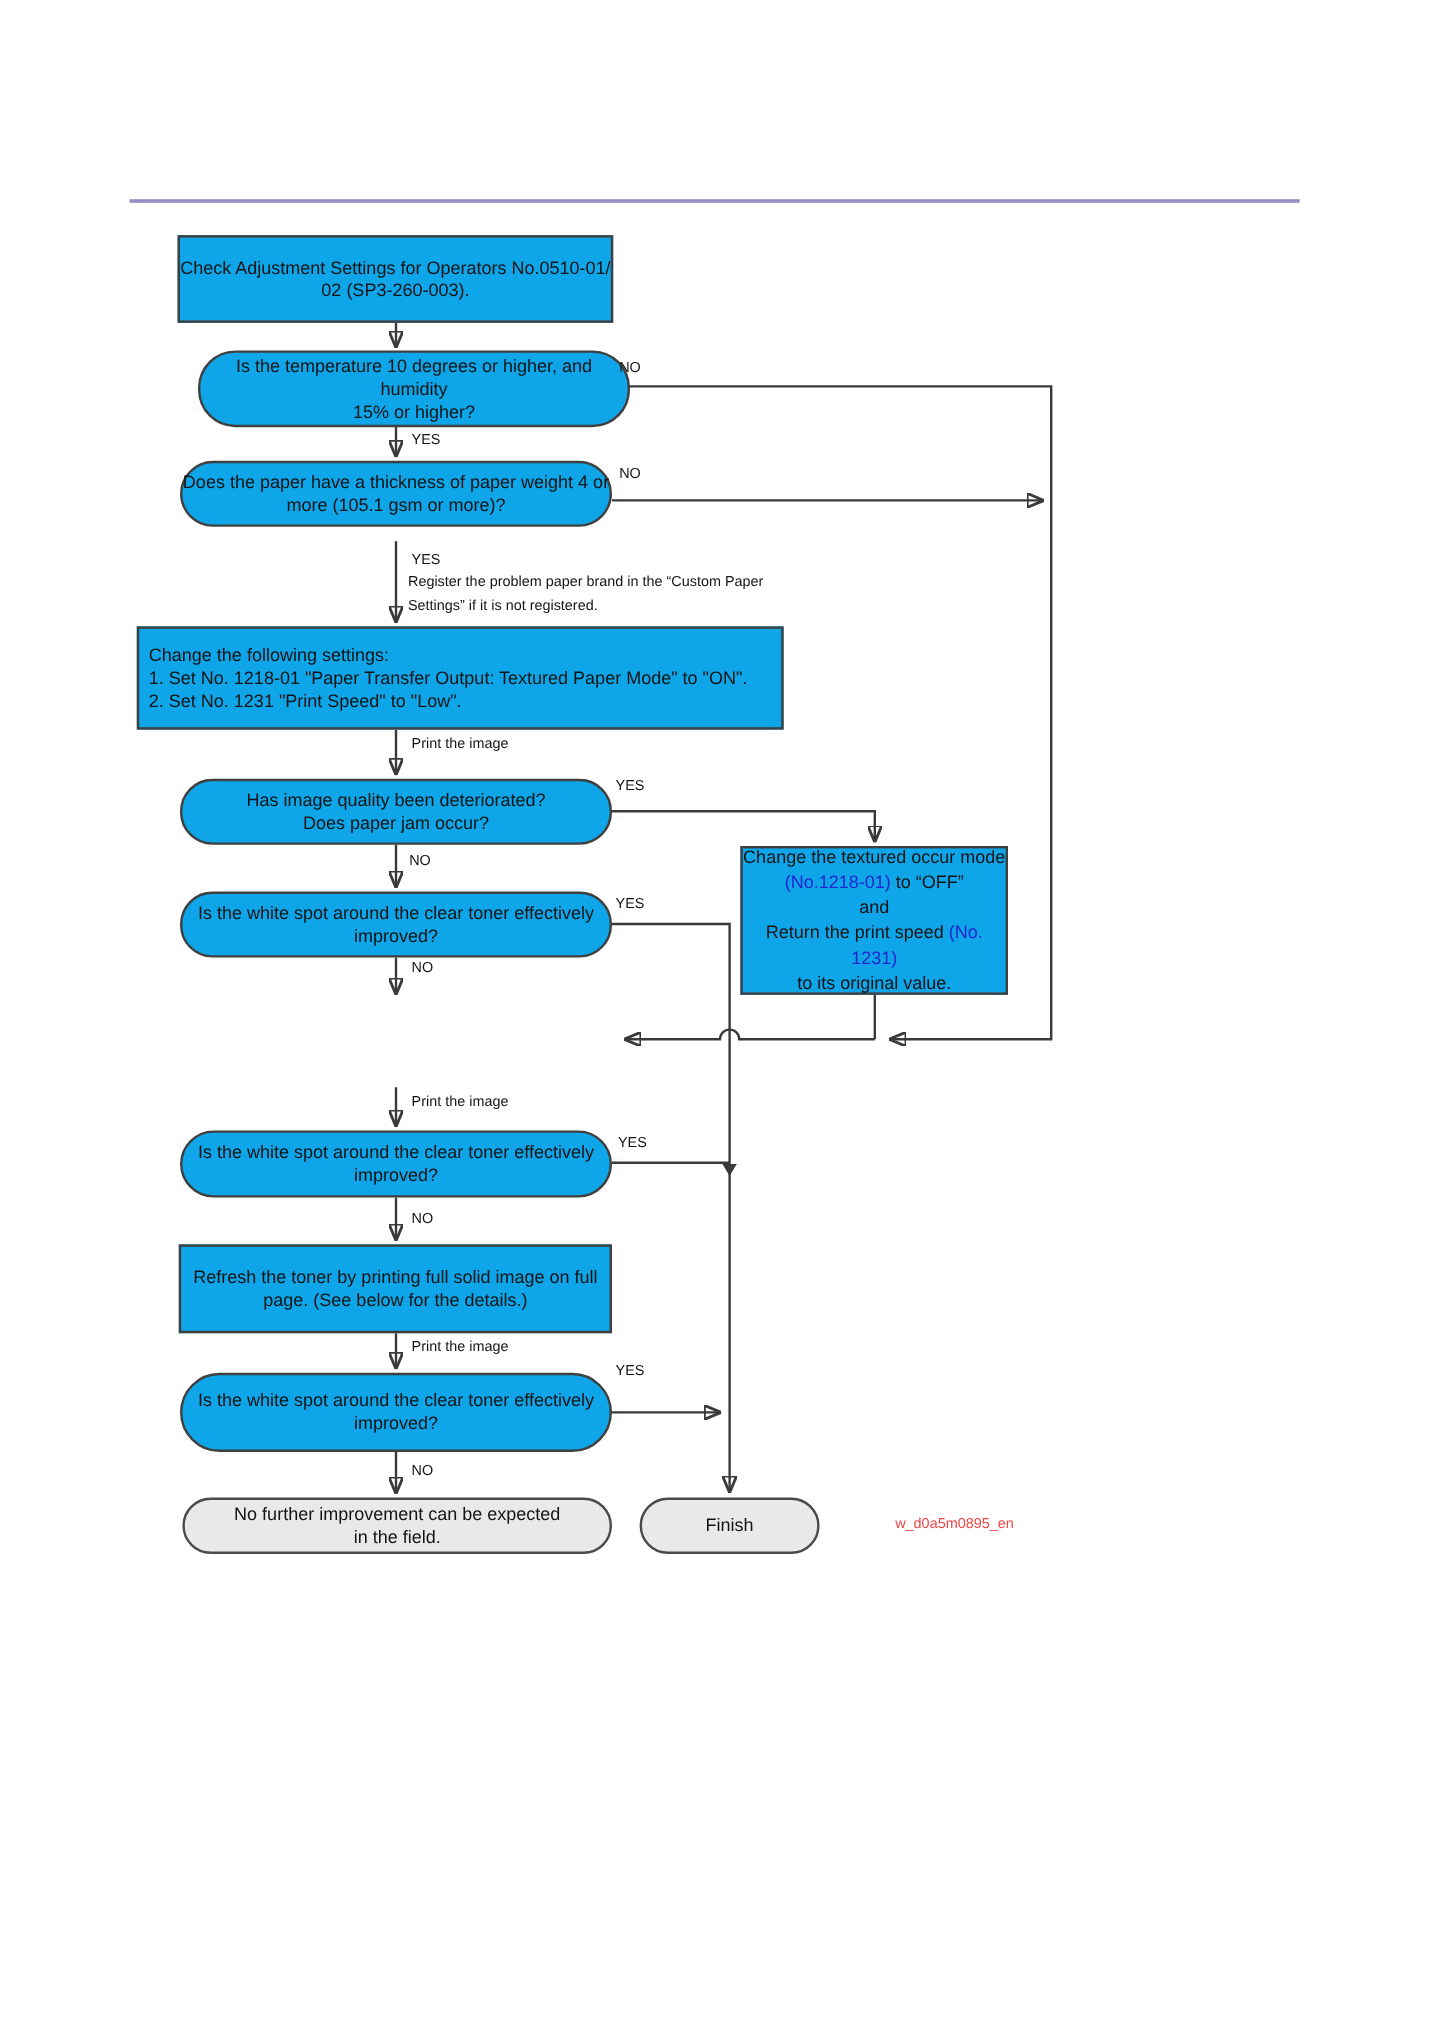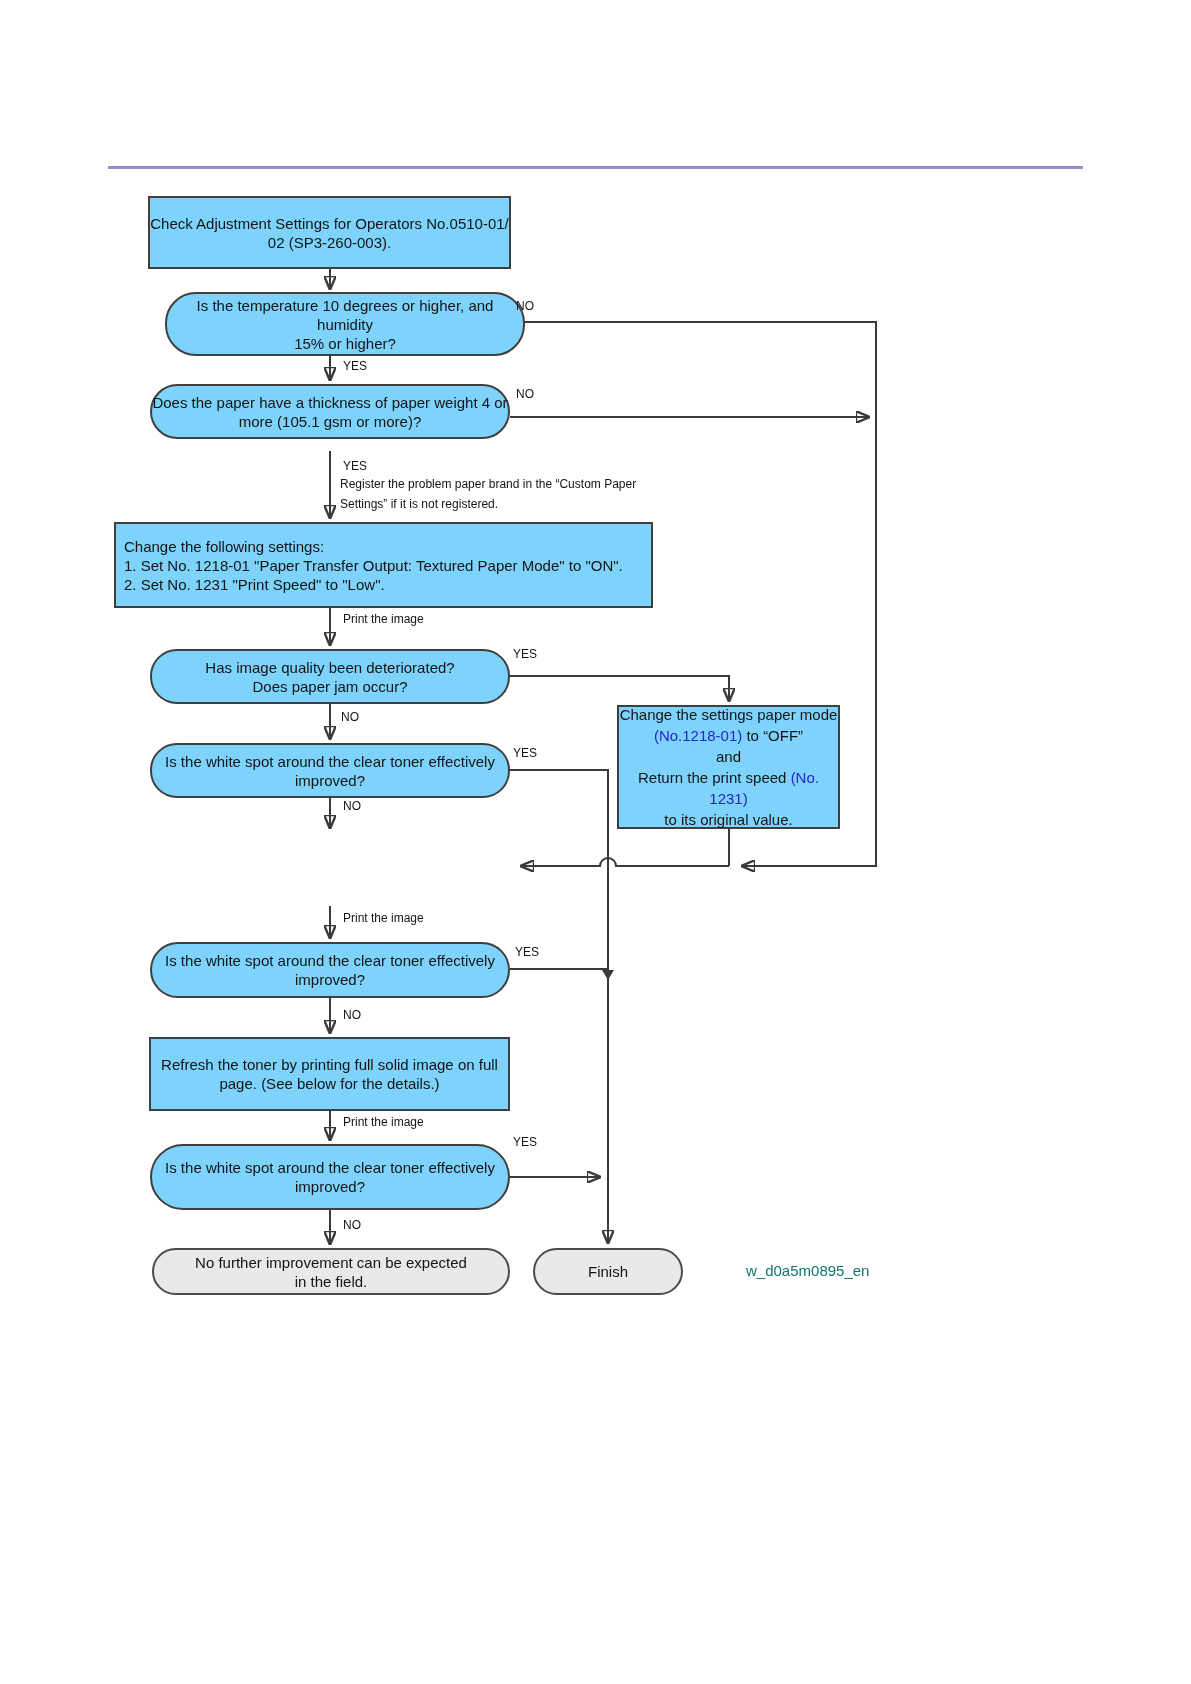--- a/index.html
+++ b/index.html
@@ -1,28 +1,28 @@
 <!DOCTYPE html>
 <html><head>
 <meta charset="utf-8">
 <style>
   html,body{margin:0;padding:0;background:#ffffff;}
   #page{position:relative;width:1191px;height:1684px;background:#ffffff;overflow:hidden;
         font-family:"Liberation Sans",sans-serif;color:#141414;}
   .rule{position:absolute;}
-  .node{position:absolute;box-sizing:border-box;border:2px solid #3f3f3f;background:#7dd3fc;
+  .node{position:absolute;box-sizing:border-box;border:2px solid #3f3f3f;background:#0ea5e9;
         display:flex;flex-direction:column;justify-content:center;align-items:center;
         font-size:15px;line-height:19px;text-align:center;}
   .node.process{border-radius:0;}
   .node.decision{border-radius:33px;}
   .node.terminal{border-radius:24px;background:#e9e9e9;border-color:#4a4a4a;}
   .node.leftalign{align-items:flex-start;text-align:left;padding-left:8px;padding-right:6px;}
   .lbl{position:absolute;font-size:12px;line-height:18px;white-space:nowrap;color:#141414;}
   .link{color:#2525cd;}
-  .watermark{position:absolute;font-size:15px;color:#0f766e;white-space:nowrap;}
+  .watermark{position:absolute;font-size:12px;color:#ef4444;white-space:nowrap;}
   svg.wires{position:absolute;left:0;top:0;width:1191px;height:1684px;pointer-events:none;}
   svg.wires path{stroke:#3a3a3a;stroke-width:2;fill:none;}
   svg.wires polygon{fill:#3a3a3a;stroke:none;}
   .line{display:block;}
 </style>
 </head>
 <body>
 
 <div id="page">
 
@@ -85,21 +85,21 @@
     <span class="line">Has image quality been deteriorated?</span>
     <span class="line">Does paper jam occur?</span>
   </div>
 
   <div class="node decision" style="left:150px;top:743px;width:360px;height:55px;border-radius:27px;">
     <span class="line">Is the white spot around the clear toner effectively</span>
     <span class="line">improved?</span>
   </div>
 
   <div class="node process" style="left:617px;top:705px;width:223px;height:124px;line-height:21px;">
-    <span class="line">Change the settings paper mode</span>
+    <span class="line">Change the textured occur mode</span>
     <span class="line"><span class="link">(No.1218-01)</span><span> to “OFF”</span></span>
     <span class="line">and</span>
     <span class="line"><span>Return the print speed </span><span class="link">(No. 1231)</span></span>
     <span class="line">to its original value.</span>
   </div>
 
 
   <div class="node decision" style="left:150px;top:942px;width:360px;height:56px;border-radius:28px;">
     <span class="line">Is the white spot around the clear toner effectively</span>
     <span class="line">improved?</span>

